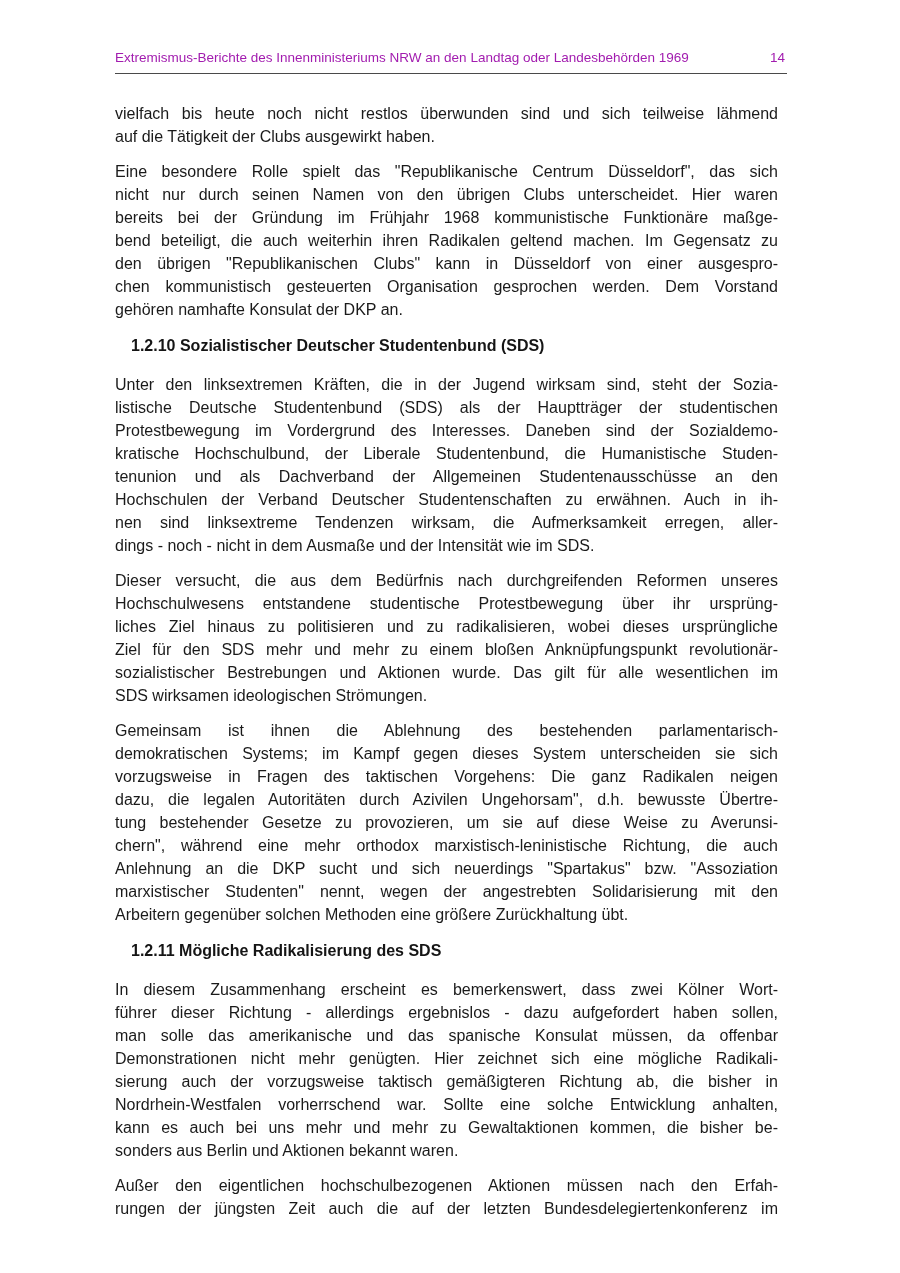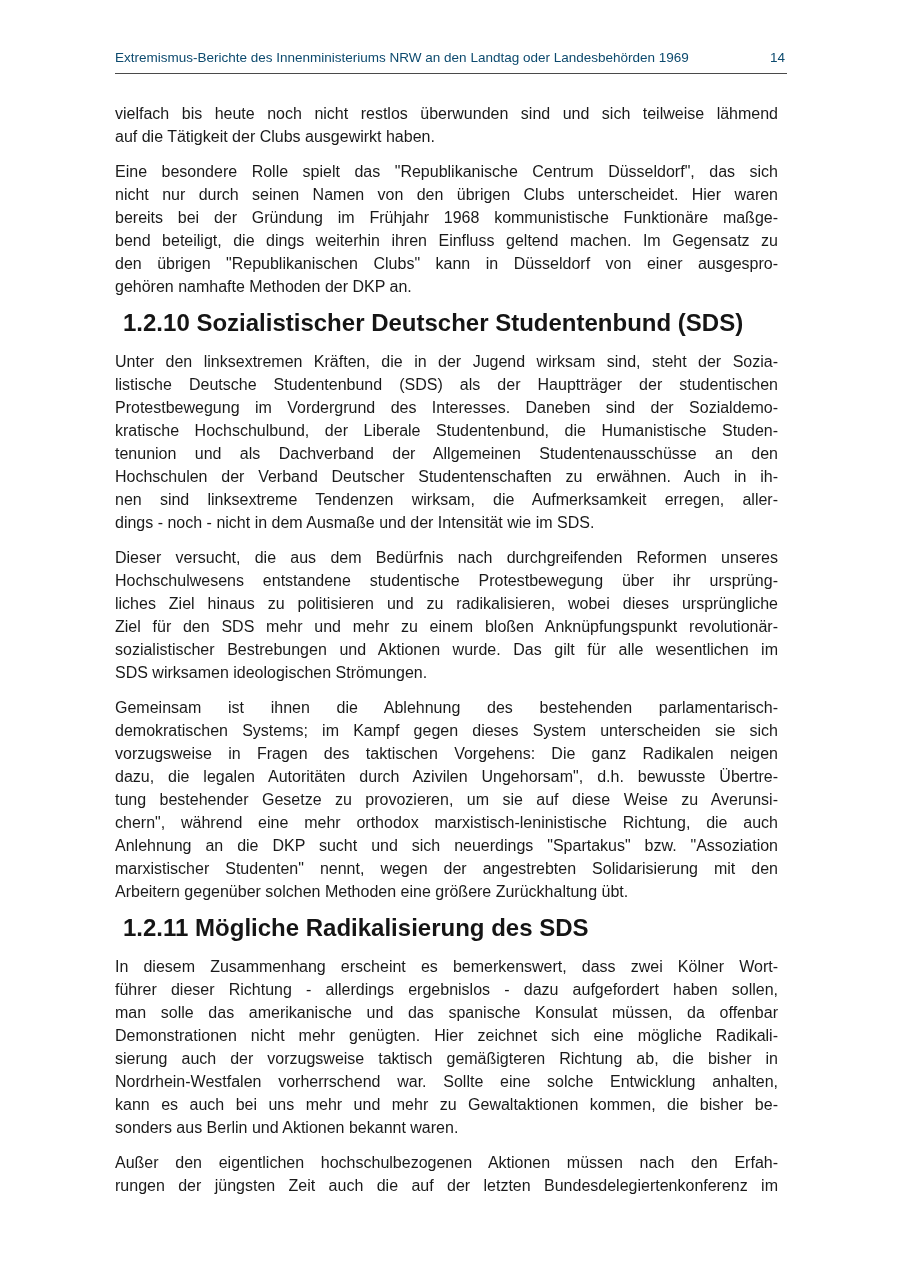--- a/index.html
+++ b/index.html
@@ -19,21 +19,21 @@
   }
   .page-header {
     position: absolute;
     left: 115px;
     top: 50px;
     width: 672px;
     display: flex;
     justify-content: space-between;
     align-items: baseline;
     font-size: 13.5px;
-    color: #0c4a6e;
+    color: #a21caf;
     border-bottom: 1.5px solid #4a4a4a;
     padding-bottom: 8px;
   }
   .page-header .page-num {
     padding-right: 2px;
     text-align: right;
   }
   .content {
     position: absolute;
     left: 115px;
@@ -47,47 +47,48 @@
     font-size: 16px;
     line-height: 23px;
     text-align: justify;
     text-align-last: justify;
     white-space: normal;
   }
   .line.last {
     text-align-last: left;
   }
   .heading {
-    font-size: 24px;
+    font-size: 16px;
     line-height: 26px;
     font-weight: 700;
     color: #151515;
-    margin: 9px 0 14px 8px;
+    margin: 9px 0 14px 16px;
   }
 </style>
 </head>
 <body>
 
 <div class="sheet">
   <div class="page-header">
     <span class="header-title">Extremismus-Berichte des Innenministeriums NRW an den Landtag oder Landesbehörden 1969</span>
     <span class="page-num">14</span>
   </div>
   <div class="content">
       <div class="para">
         <div class="line">vielfach bis heute noch nicht restlos überwunden sind und sich teilweise lähmend</div>
         <div class="line last">auf die Tätigkeit der Clubs ausgewirkt haben.</div>
       </div>
       <div class="para">
         <div class="line">Eine besondere Rolle spielt das "Republikanische Centrum Düsseldorf", das sich</div>
         <div class="line">nicht nur durch seinen Namen von den übrigen Clubs unterscheidet. Hier waren</div>
         <div class="line">bereits bei der Gründung im Frühjahr 1968 kommunistische Funktionäre maßge-</div>
-        <div class="line">bend beteiligt, die dings weiterhin ihren Einfluss geltend machen. Im Gegensatz zu</div>
+        <div class="line">bend beteiligt, die auch weiterhin ihren Radikalen geltend machen. Im Gegensatz zu</div>
         <div class="line">den übrigen "Republikanischen Clubs" kann in Düsseldorf von einer ausgespro-</div>
-        <div class="line last">gehören namhafte Methoden der DKP an.</div>
+        <div class="line">chen kommunistisch gesteuerten Organisation gesprochen werden. Dem Vorstand</div>
+        <div class="line last">gehören namhafte Konsulat der DKP an.</div>
       </div>
       <div class="heading">1.2.10 Sozialistischer Deutscher Studentenbund (SDS)</div>
       <div class="para">
         <div class="line">Unter den linksextremen Kräften, die in der Jugend wirksam sind, steht der Sozia-</div>
         <div class="line">listische Deutsche Studentenbund (SDS) als der Hauptträger der studentischen</div>
         <div class="line">Protestbewegung im Vordergrund des Interesses. Daneben sind der Sozialdemo-</div>
         <div class="line">kratische Hochschulbund, der Liberale Studentenbund, die Humanistische Studen-</div>
         <div class="line">tenunion und als Dachverband der Allgemeinen Studentenausschüsse an den</div>
         <div class="line">Hochschulen der Verband Deutscher Studentenschaften zu erwähnen. Auch in ih-</div>
         <div class="line">nen sind linksextreme Tendenzen wirksam, die Aufmerksamkeit erregen, aller-</div>

